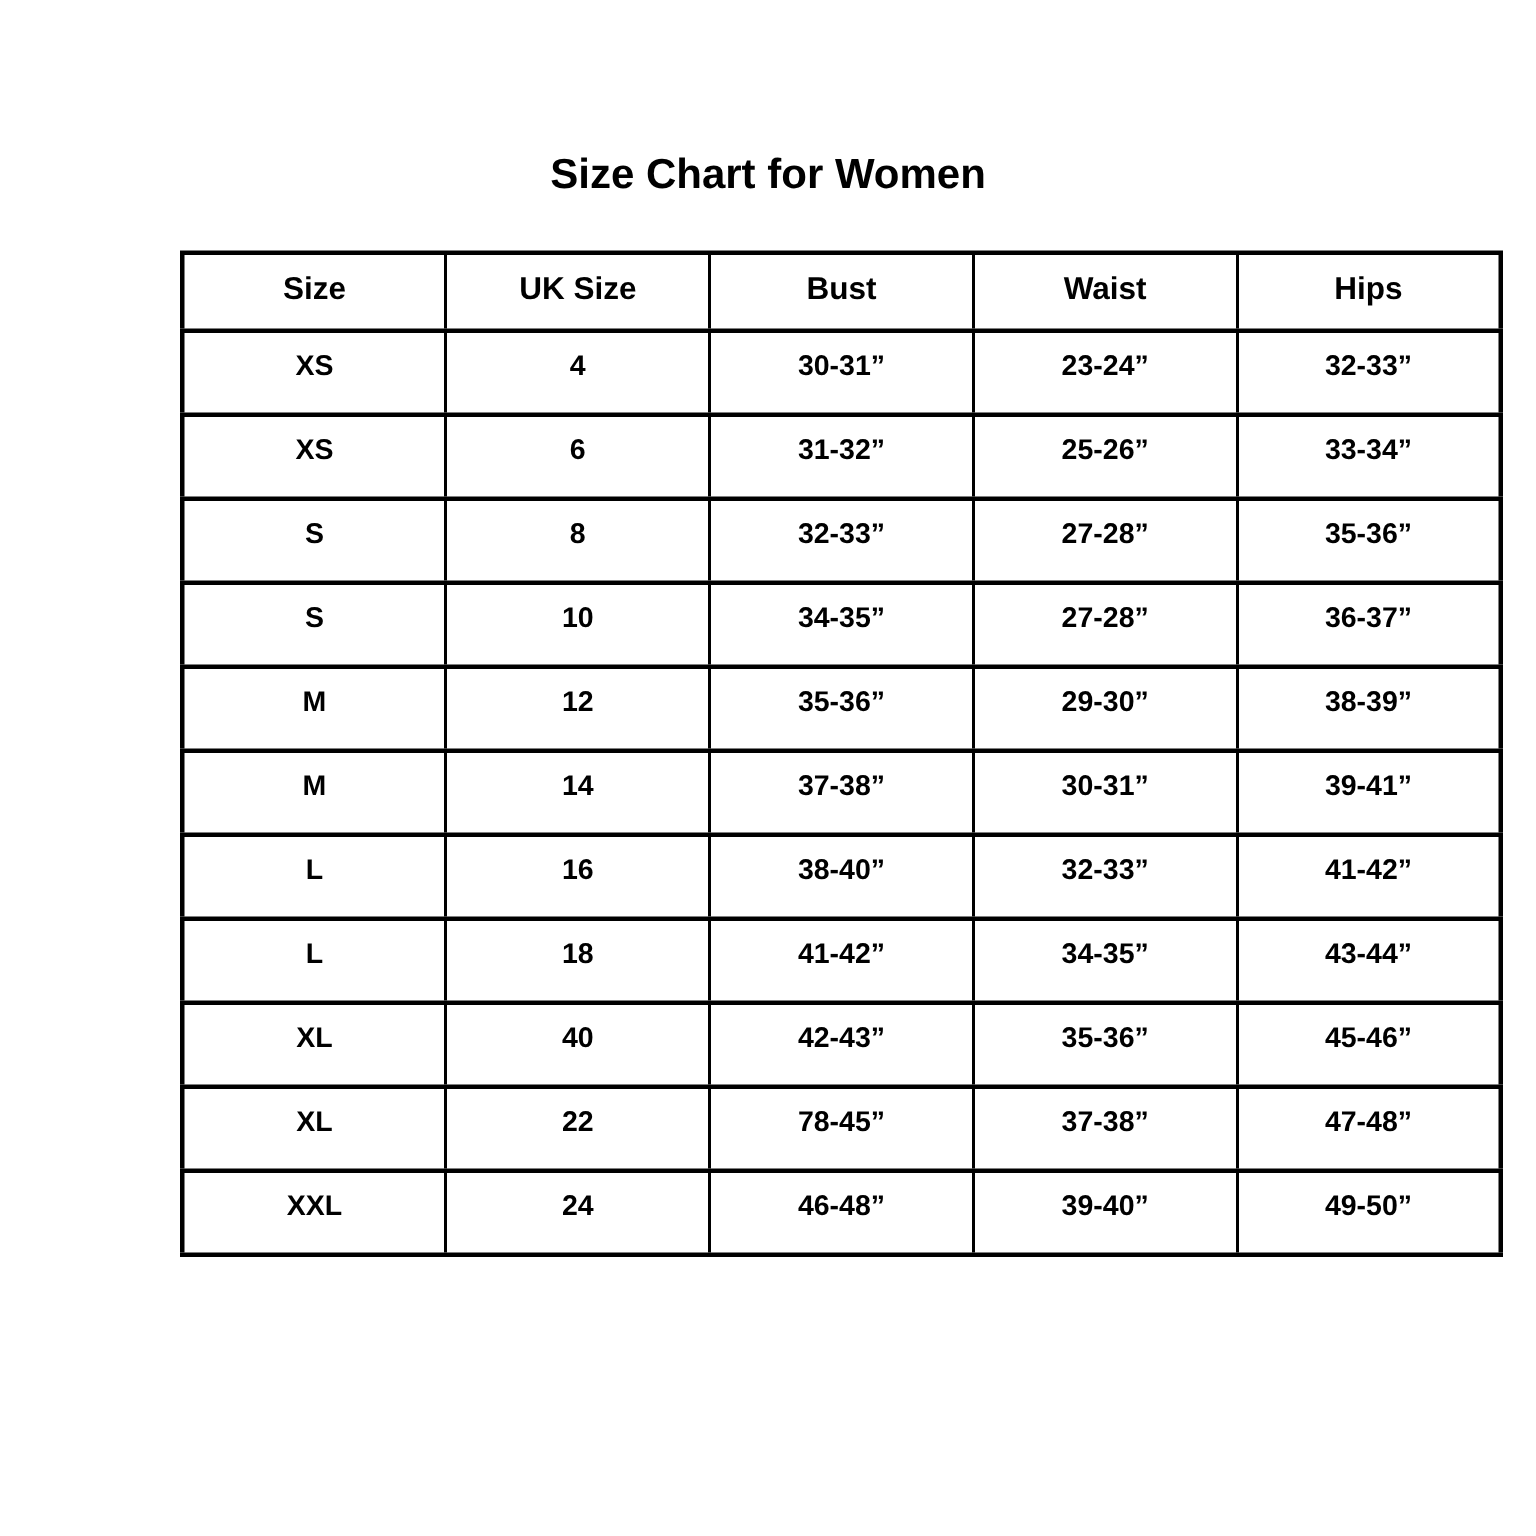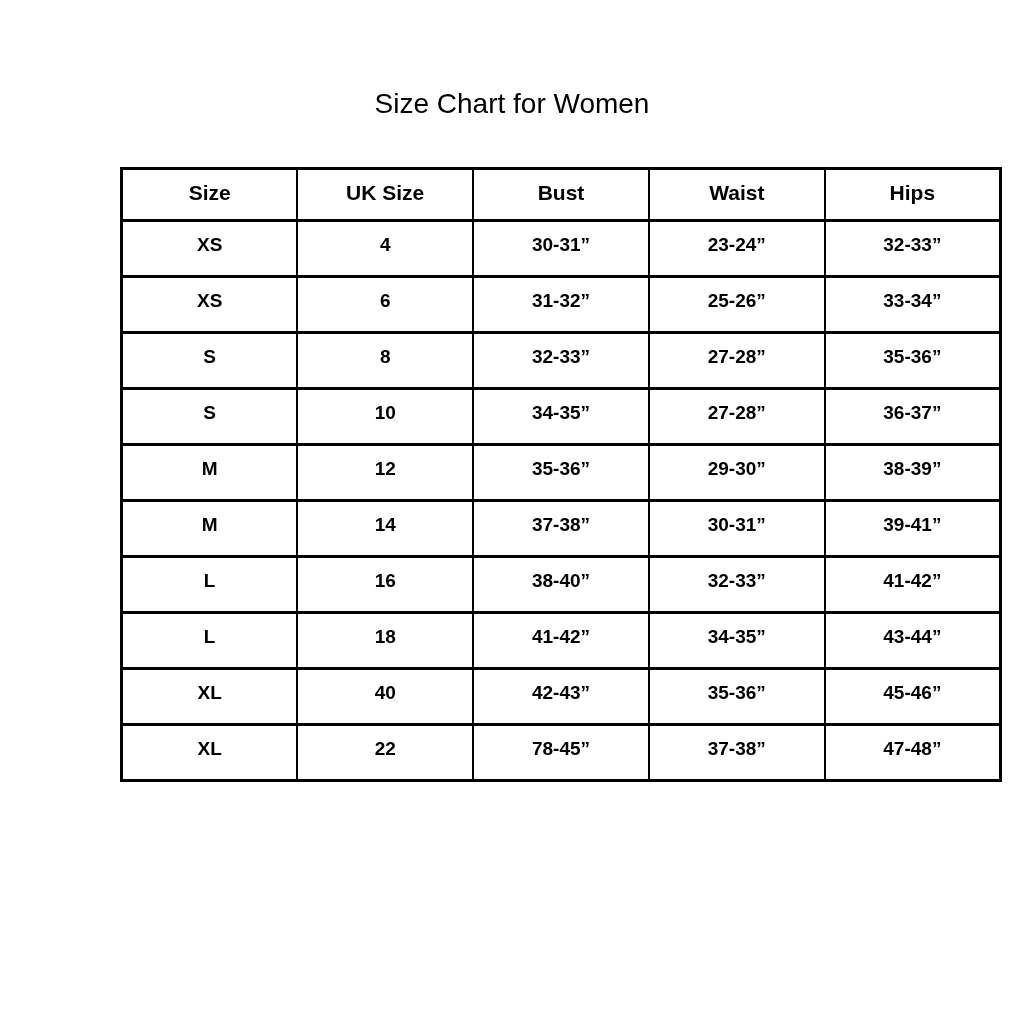--- a/index.html
+++ b/index.html
@@ -9,27 +9,27 @@
   }
   body {
     width: 1024px;
     height: 1024px;
     position: relative;
     font-family: "Liberation Sans", sans-serif;
     color: #000000;
   }
   .page-title {
     position: absolute;
-    top: 88px;
+    top: 100px;
     left: 0;
     width: 100%;
     margin: 0;
     text-align: center;
     font-size: 28px;
-    font-weight: normal;
+    font-weight: bold;
     color: #000000;
   }
   .size-table {
     position: absolute;
     left: 120px;
     top: 167px;
     width: 882px;
     border-collapse: collapse;
     table-layout: fixed;
     border: 3px solid #000000;
@@ -135,15 +135,22 @@
           <td>35-36”</td>
           <td>45-46”</td>
         </tr>
         <tr>
           <td>XL</td>
           <td>22</td>
           <td>78-45”</td>
           <td>37-38”</td>
           <td>47-48”</td>
         </tr>
+        <tr>
+          <td>XXL</td>
+          <td>24</td>
+          <td>46-48”</td>
+          <td>39-40”</td>
+          <td>49-50”</td>
+        </tr>
       </tbody>
   </table>
 </div>
 
 </body></html>

